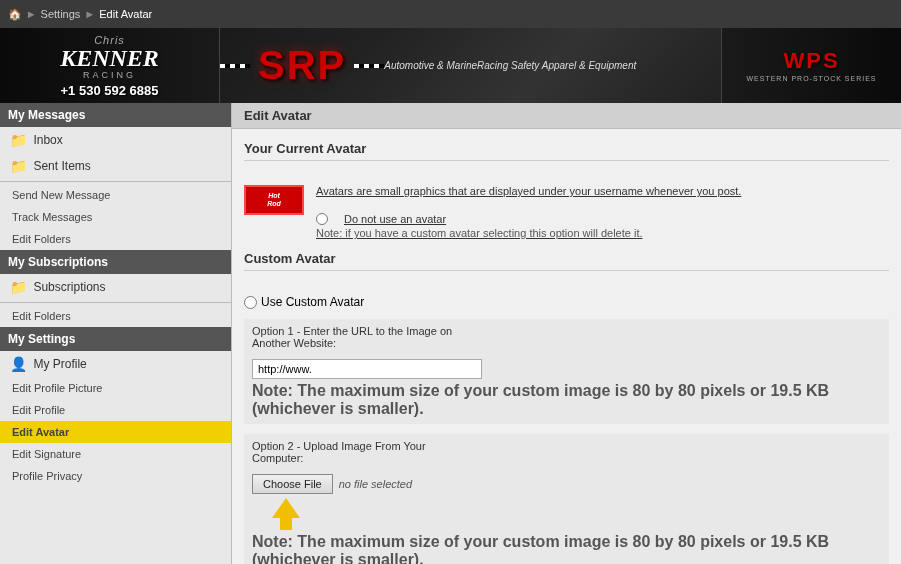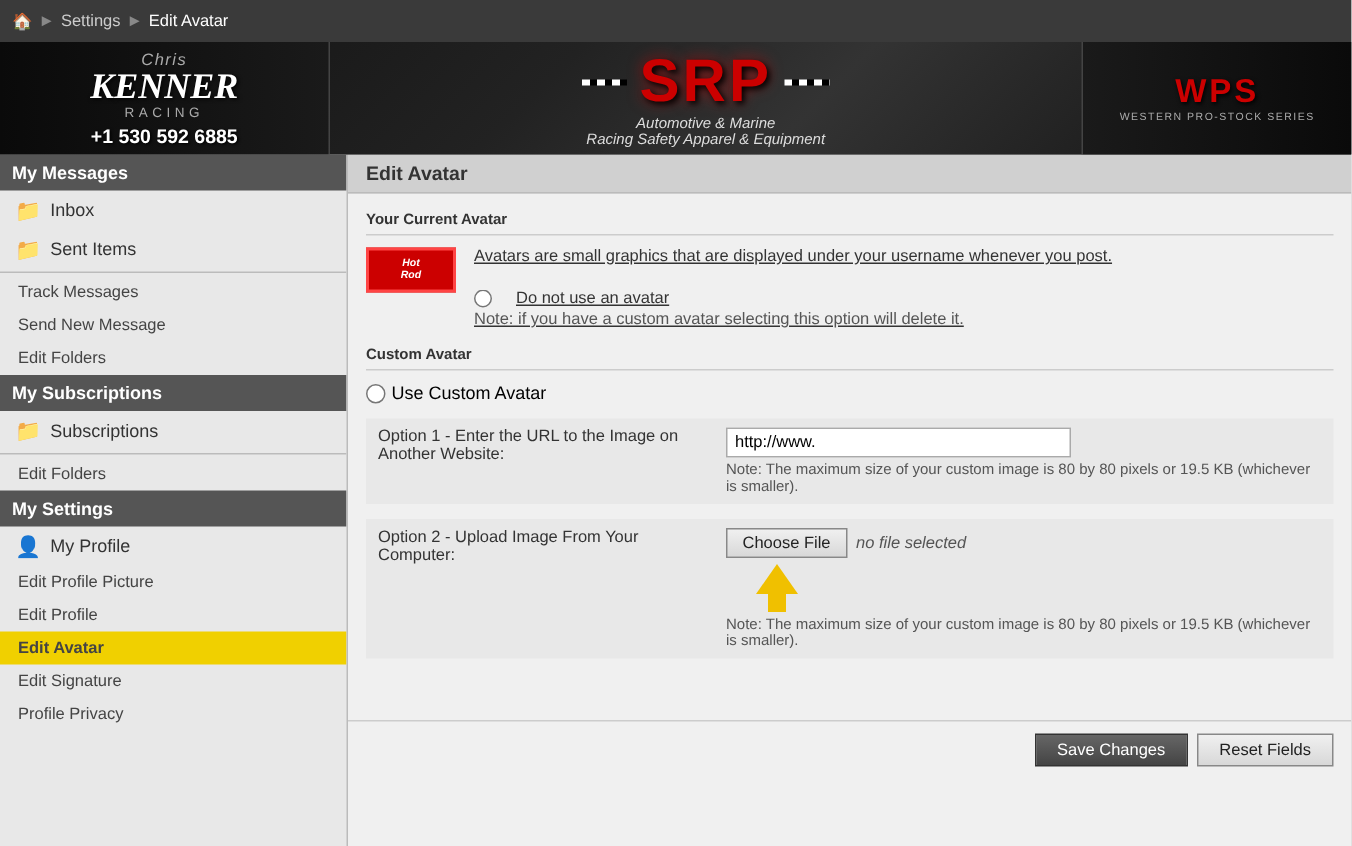--- a/index.html
+++ b/index.html
@@ -43,21 +43,21 @@
       flex-direction: column;
       align-items: center;
       justify-content: center;
       background: linear-gradient(to right, #0a0a0a, #1a1a1a);
       padding: 5px 10px;
       border-right: 1px solid #444;
     }
     .banner-center {
       flex: 1;
       display: flex;
-      flex-direction: column;
+      flex-direction: row;
       align-items: center;
       justify-content: flex-start;
     }
     .banner-center .srp-logo {
       font-size: 40px;
       font-weight: 900;
       color: #cc0000;
       text-shadow: 2px 2px 4px #000, 0 0 10px #ff000080;
       font-family: Impact, Arial Black, sans-serif;
       letter-spacing: 2px;
@@ -119,26 +119,26 @@
       padding: 5px 12px;
       font-size: 13px;
       font-weight: bold;
       color: #333;
       border-bottom: 1px solid #bbb;
     }
     .content-body {
       padding: 8px 12px;
     }
     .section-title {
-      font-size: 10px;
+      font-size: 13px;
       font-weight: bold;
       color: #333;
       padding: 4px 0;
       border-bottom: 1px solid #ccc;
-      margin-bottom: 8px;
+      margin-bottom: 24px;
     }
 
     .current-avatar-row {
       display: flex;
       align-items: flex-start;
       gap: 12px;
       margin-bottom: 8px;
     }
     .avatar-img-placeholder {
       width: 60px;
@@ -157,33 +157,34 @@
     }
     .avatar-description { font-size: 11px; color: #333; flex: 1; text-decoration: underline; }
     .avatar-description .note { color: #555; font-size: 11px; margin-top: 2px; }
     .radio-row { display: flex; align-items: center; gap: 16px; margin-top: 16px; }
     .radio-row input[type="radio"] { width: 12px; height: 12px; }
     .use-custom-row { display: flex; align-items: center; gap: 4px; margin-bottom: 10px; }
 
     .option-row {
       display: flex;
       align-items: flex-start;
-      gap: 22px;
+      gap: 10px;
       margin-bottom: 10px;
       padding: 6px 8px;
       background: #e8e8e8;
+      flex-direction: column;
     }
     .option-label {
       width: 210px;
       font-size: 11px;
       color: #333;
       flex-shrink: 0;
     }
     .option-content { flex: 1; }
-    .option-note { font-size: 10px; color: #555; margin-top: 3px; }
+    .option-note { font-size: 16px; color: #555; margin-top: 3px; font-weight: bold; }
 
     .url-input {
       width: 230px;
       padding: 3px 5px;
       font-size: 11px;
       border: 1px solid #aaa;
       background: #fff;
     }
 
     .file-upload-row { display: flex; align-items: center; gap: 6px; }
@@ -275,22 +276,22 @@
     <div class="sidebar-section-header">My Messages</div>
     <div class="sidebar-item with-icon">
       <span class="folder-icon">📁</span>
       <span>Inbox</span>
     </div>
     <div class="sidebar-item with-icon">
       <span class="folder-icon">📁</span>
       <span>Sent Items</span>
     </div>
     <div class="sidebar-divider"></div>
+    <div class="sidebar-item sub-item">Send New Message</div>
     <div class="sidebar-item sub-item">Track Messages</div>
-    <div class="sidebar-item sub-item">Send New Message</div>
     <div class="sidebar-item sub-item">Edit Folders</div>
 
     <div class="sidebar-section-header">My Subscriptions</div>
     <div class="sidebar-item with-icon">
       <span class="folder-icon">📁</span>
       <span>Subscriptions</span>
     </div>
     <div class="sidebar-divider"></div>
     <div class="sidebar-item sub-item">Edit Folders</div>
 

